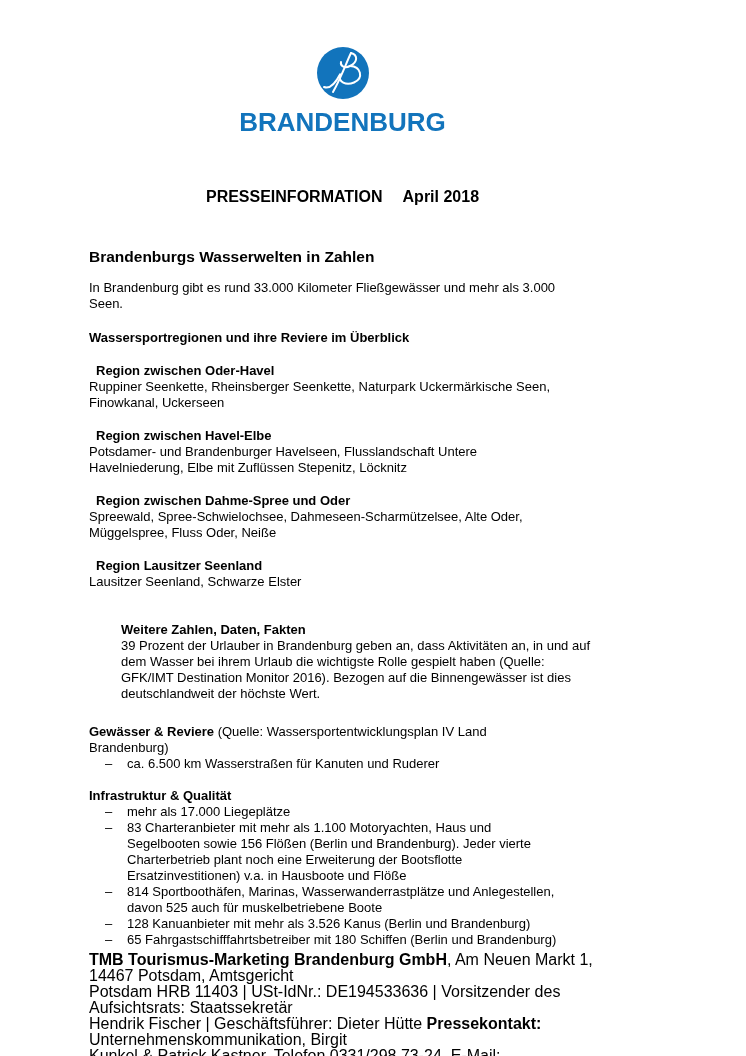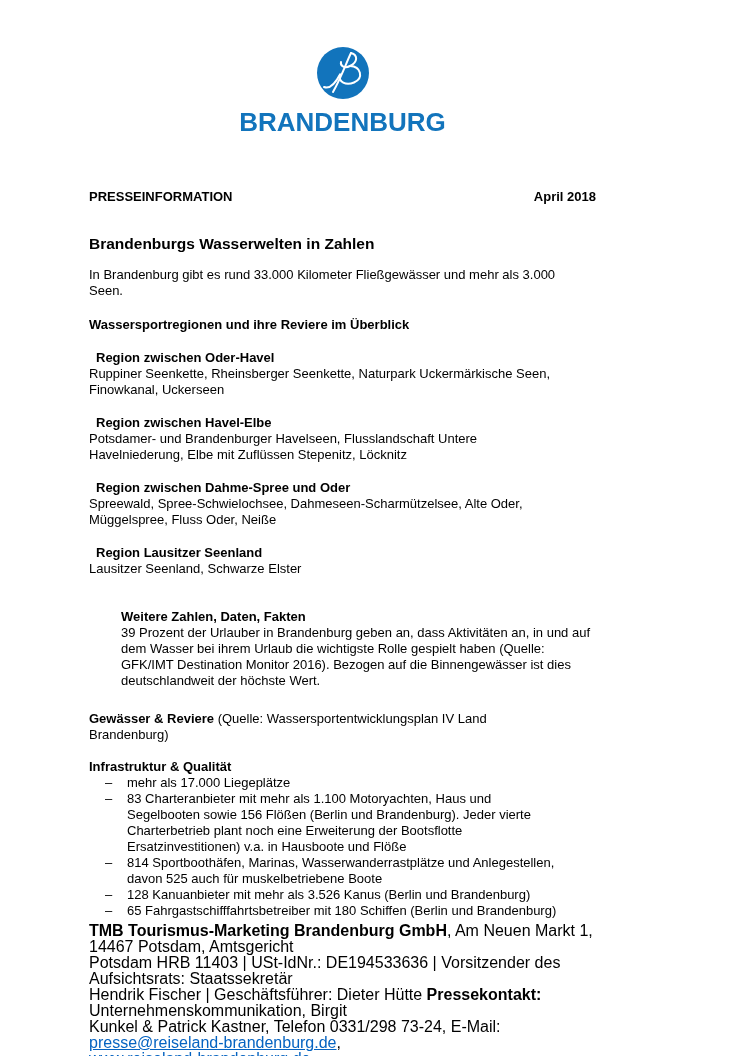--- a/index.html
+++ b/index.html
@@ -30,30 +30,30 @@
     font-size: 26px;
     line-height: 24px;
     font-weight: bold;
     letter-spacing: 0px;
     color: #1274bc;
   }
 
   
   .header-row {
     display: flex;
-    justify-content: space-between;
+    justify-content: center;
     margin-top: 54px;
     font-weight: bold;
-    font-size: 13px;
+    font-size: 16px;
     line-height: 18px;
     gap: 20px;
   }
 
   .doc-title {
-    margin-top: 29px;
+    margin-top: 42px;
     font-weight: bold;
     font-size: 15.5px;
     line-height: 18px;
   }
 
   .intro { margin-top: 14px; }
 
   .overview-heading {
     margin-top: 18px;
     font-weight: bold;
@@ -159,20 +159,21 @@
     <div class="preline">39 Prozent der Urlauber in Brandenburg geben an, dass Aktivitäten an, in und auf
 dem Wasser bei ihrem Urlaub die wichtigste Rolle gespielt haben (Quelle:
 GFK/IMT Destination Monitor 2016). Bezogen auf die Binnengewässer ist dies
 deutschlandweit der höchste Wert.</div>
   </div>
 
   <div class="gewaesser">
     <div class="preline"><span class="mixed-heading-bold">Gewässer &amp; Reviere</span><span> (Quelle: Wassersportentwicklungsplan IV Land
 Brandenburg)</span></div>
     <ul class="dash-list">
+      <li class="preline">ca. 6.500 km Wasserstraßen für Kanuten und Ruderer</li>
     </ul>
   </div>
 
   <div class="infra">
     <div class="infra-heading">Infrastruktur &amp; Qualität</div>
     <ul class="dash-list">
       <li class="preline">mehr als 17.000 Liegeplätze</li>
       <li class="preline">83 Charteranbieter mit mehr als 1.100 Motoryachten, Haus und
 Segelbooten sowie 156 Flößen (Berlin und Brandenburg). Jeder vierte
 Charterbetrieb plant noch eine Erweiterung der Bootsflotte

